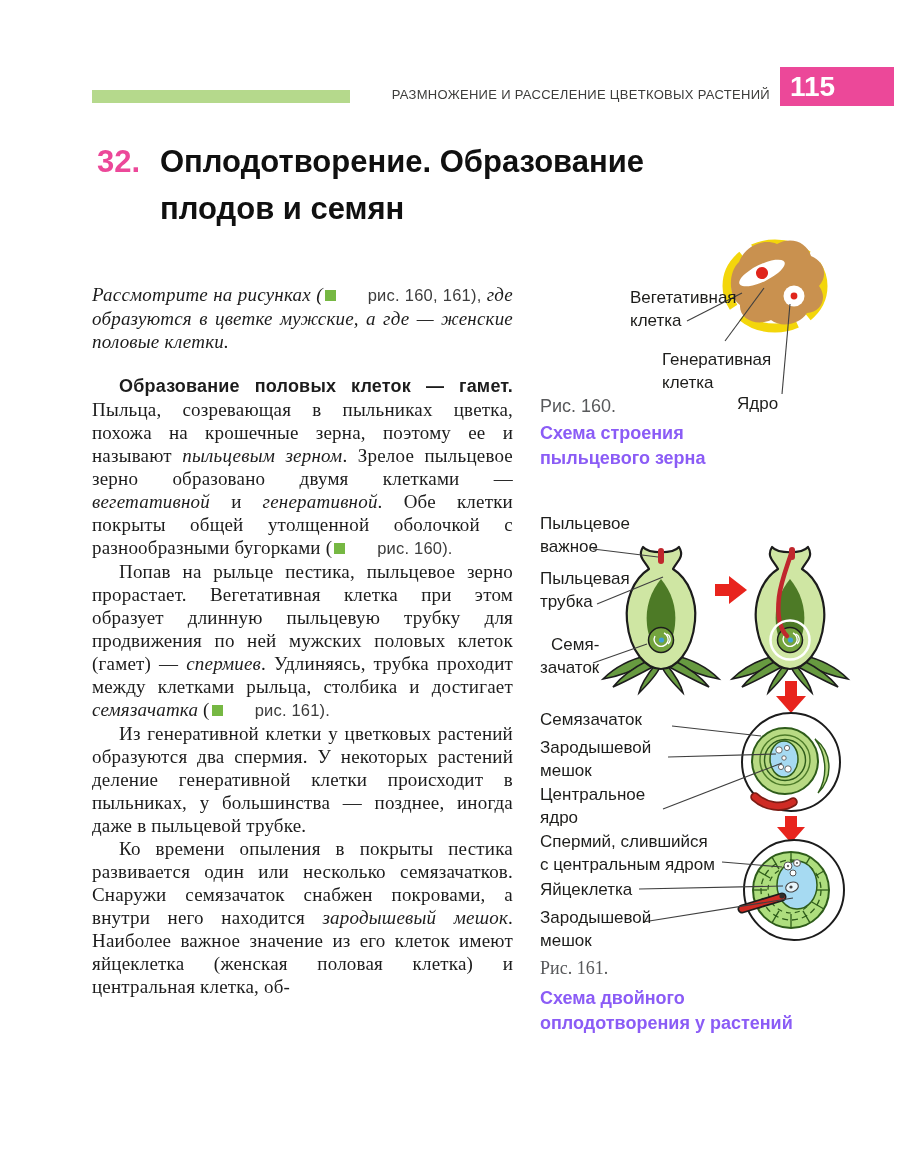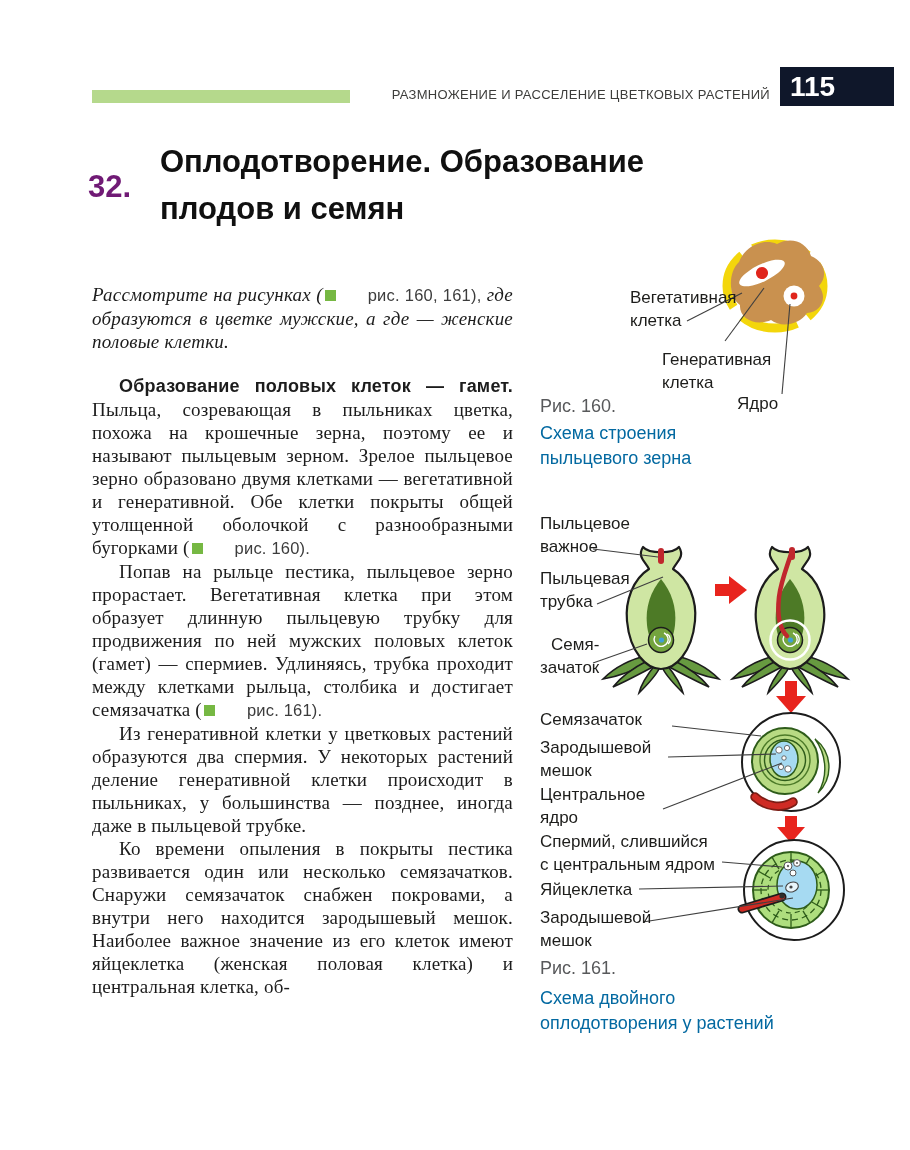--- a/index.html
+++ b/index.html
@@ -3,41 +3,41 @@
 <meta charset="utf-8">
 <style>
   html,body{margin:0;padding:0;background:#ffffff;}
   #page{position:relative;width:894px;height:1150px;background:#ffffff;overflow:hidden;
         font-family:"Liberation Sans",sans-serif;}
 
   
   .header-rule{position:absolute;left:92px;top:90px;width:258px;height:13px;background:#b5d98c;}
   .header-title{position:absolute;right:124px;top:87px;font-size:13px;letter-spacing:.3px;
                 color:#3d3d3b;font-family:"Liberation Sans",sans-serif;}
-  .page-badge{position:absolute;right:0;top:67px;width:114px;height:39px;background:#0f172a;}
+  .page-badge{position:absolute;right:0;top:67px;width:114px;height:39px;background:#ec4899;}
   .page-badge span{display:block;padding-left:10px;font-weight:bold;font-size:28px;line-height:39px;color:#ffffff;}
 
   
-  .section-number{position:absolute;left:88px;top:138px;font-weight:bold;font-size:31px;line-height:47px;color:#701a75;margin-top:25px;}
+  .section-number{position:absolute;left:97px;top:138px;font-weight:bold;font-size:31px;line-height:47px;color:#ec4899;}
   .section-title{position:absolute;left:160px;top:138px;width:560px;font-weight:bold;font-size:31px;line-height:47px;color:#101010;white-space:pre-line;}
 
   
   .article{position:absolute;left:92px;top:283px;width:421px;}
   .article p{margin:0;text-indent:27px;font-family:"Liberation Serif",serif;font-size:19px;line-height:23px;
              text-align:justify;color:#1c1c1c;letter-spacing:.2px;}
   .article p.intro{font-style:italic;text-indent:0;margin-bottom:21px;}
   .lead{font-family:"Liberation Sans",sans-serif;font-weight:bold;font-size:18px;}
-  .it{}
+  .it{font-style:italic;}
   .figref{font-family:"Liberation Sans",sans-serif;font-style:normal;font-size:16.5px;color:#3c3c3c;padding-left:28px;}
   .sq{display:inline-block;width:11px;height:11px;background:#76b843;margin:0 4px 0 2px;}
 
   
   .fig-label{position:absolute;font-size:17px;line-height:23px;color:#1d1d1b;white-space:pre-line;}
   .cap-num{position:absolute;font-size:18px;color:#58595b;}
-  .cap-title{position:absolute;font-weight:normal;font-size:18px;line-height:25px;color:#0369a1;white-space:pre-line;}
+  .cap-title{position:absolute;font-weight:bold;font-size:18px;line-height:25px;color:#8b5cf6;white-space:pre-line;}
 
   svg{position:absolute;pointer-events:none;}
 </style>
 </head>
 <body>
 
 <div id="page">
 
   <div class="header-rule"></div>
   <div class="header-title">РАЗМНОЖЕНИЕ И РАССЕЛЕНИЕ ЦВЕТКОВЫХ РАСТЕНИЙ</div>
@@ -225,17 +225,17 @@
   <div class="fig-label" style="left:540px;top:736px;">Зародышевой
 мешок</div>
   <div class="fig-label" style="left:540px;top:783px;">Центральное
 ядро</div>
   <div class="fig-label" style="left:540px;top:830px;">Спермий, слившийся
 с центральным ядром</div>
   <div class="fig-label" style="left:540px;top:878px;">Яйцеклетка</div>
   <div class="fig-label" style="left:540px;top:906px;">Зародышевой
 мешок</div>
 
-  <div class="cap-num" style="left:540px;top:958px;">Рис. 161.</div>
+  <div class="cap-num" style="left:540px;top:958px;font-family:Liberation Serif, serif;">Рис. 161.</div>
   <div class="cap-title" style="left:540px;top:986px;">Схема двойного
 оплодотворения у растений</div>
 
 </div>
 
 </body></html>

